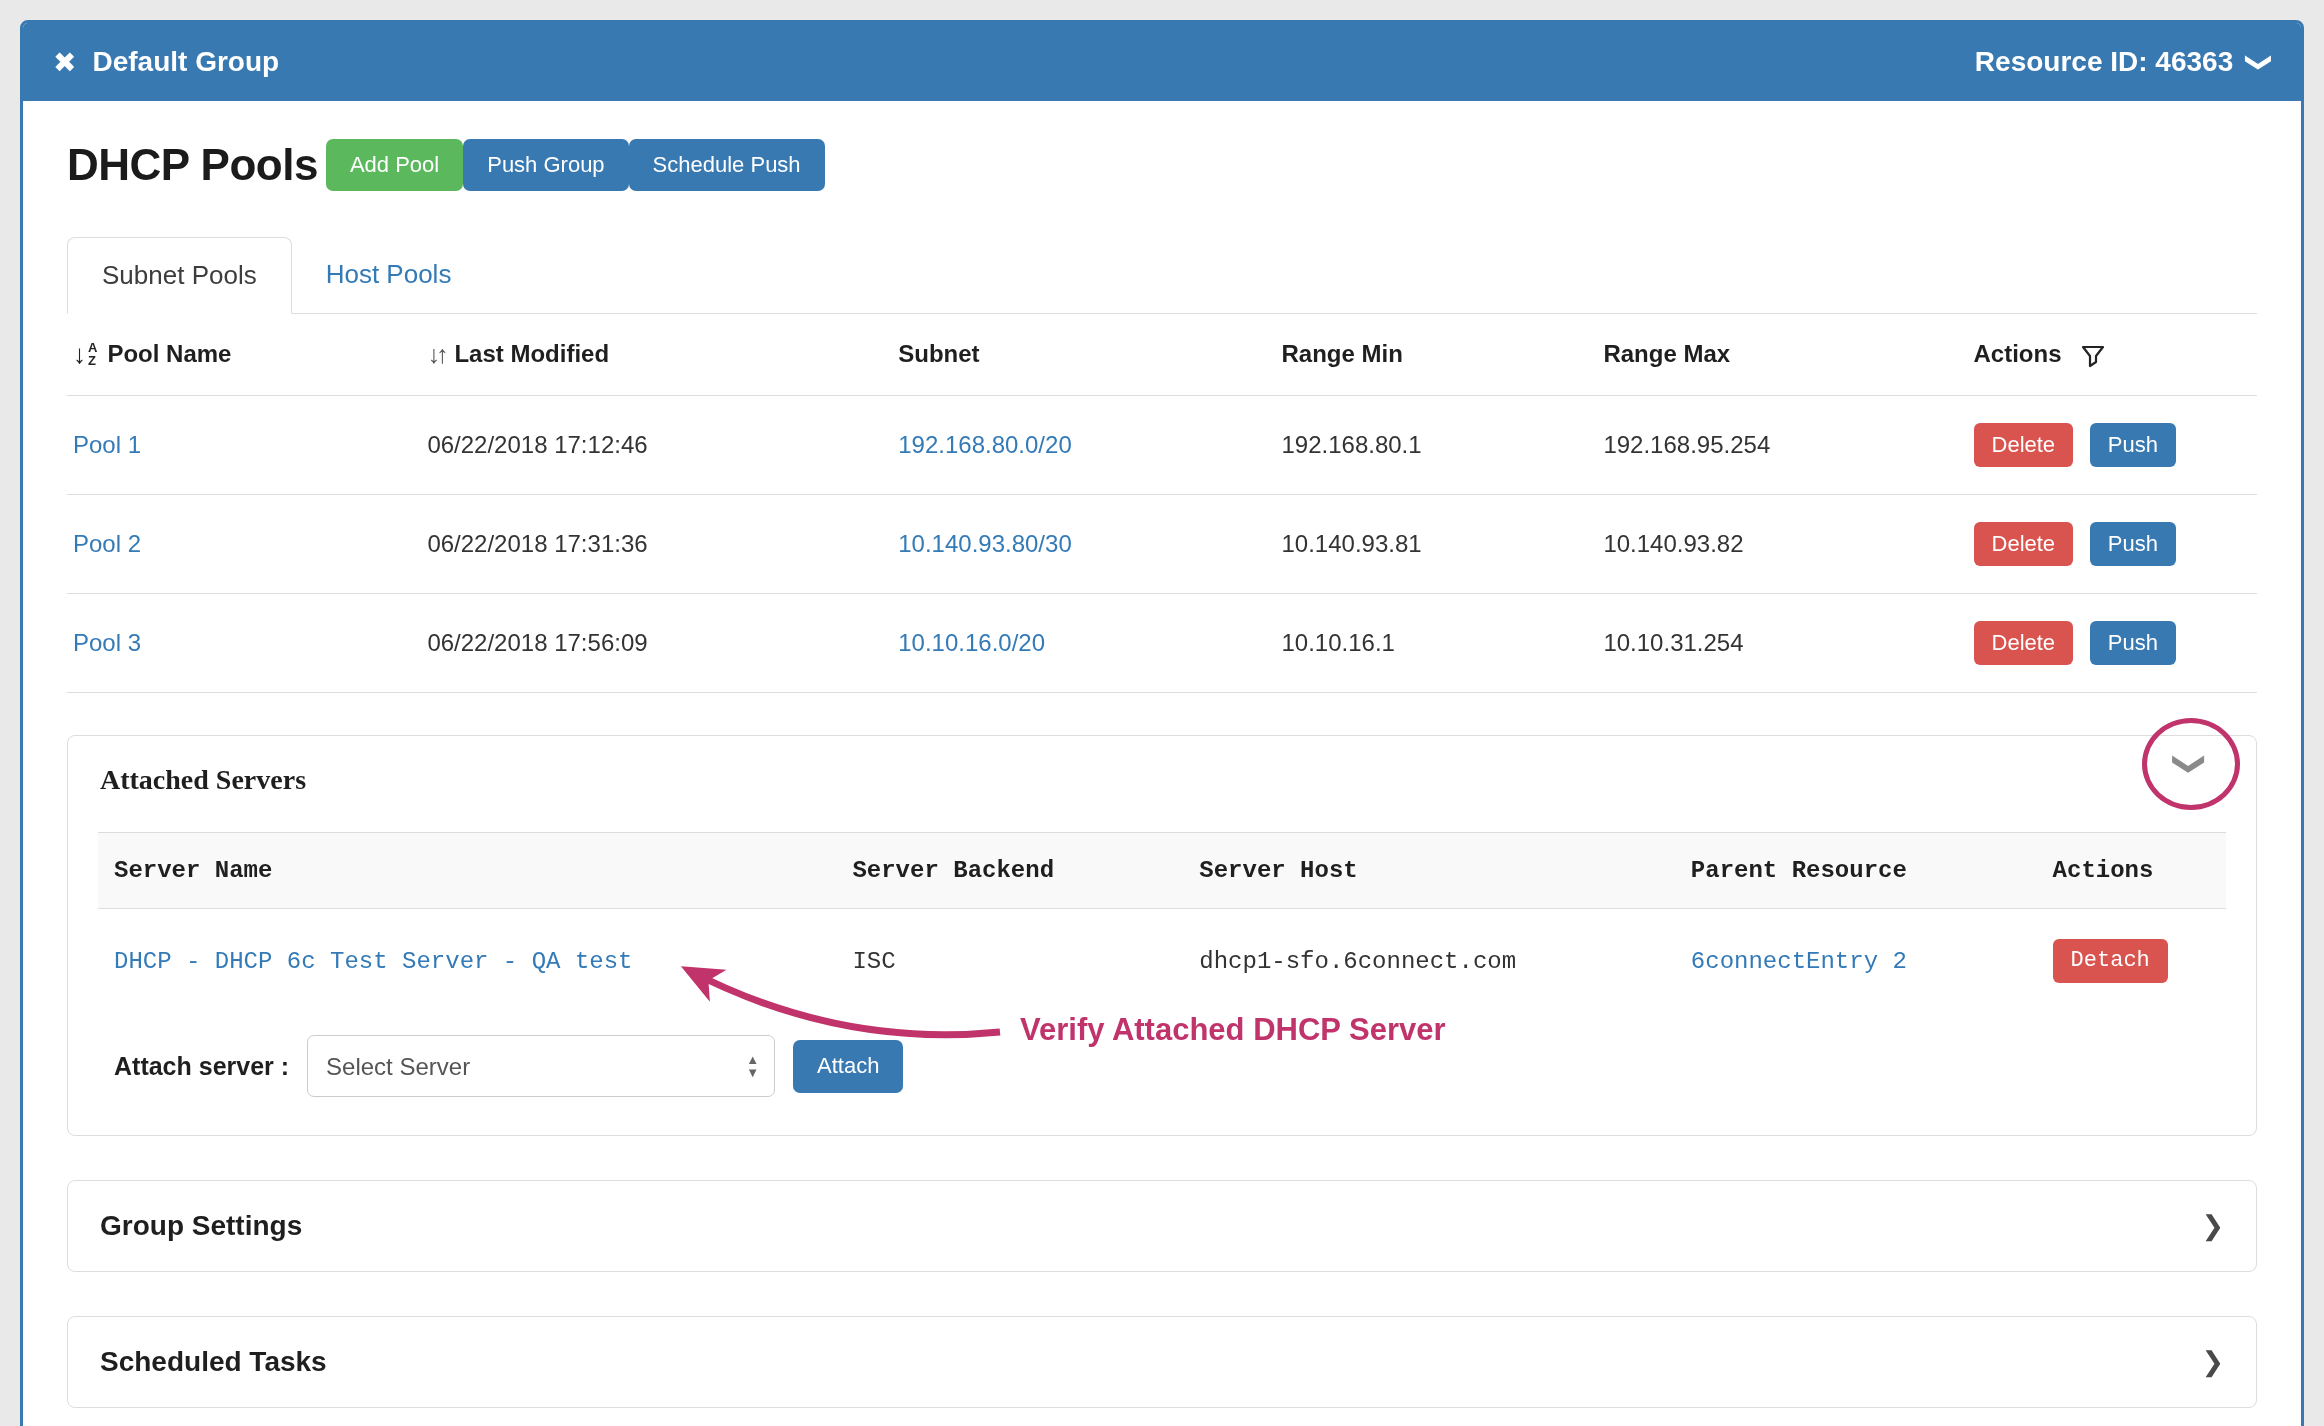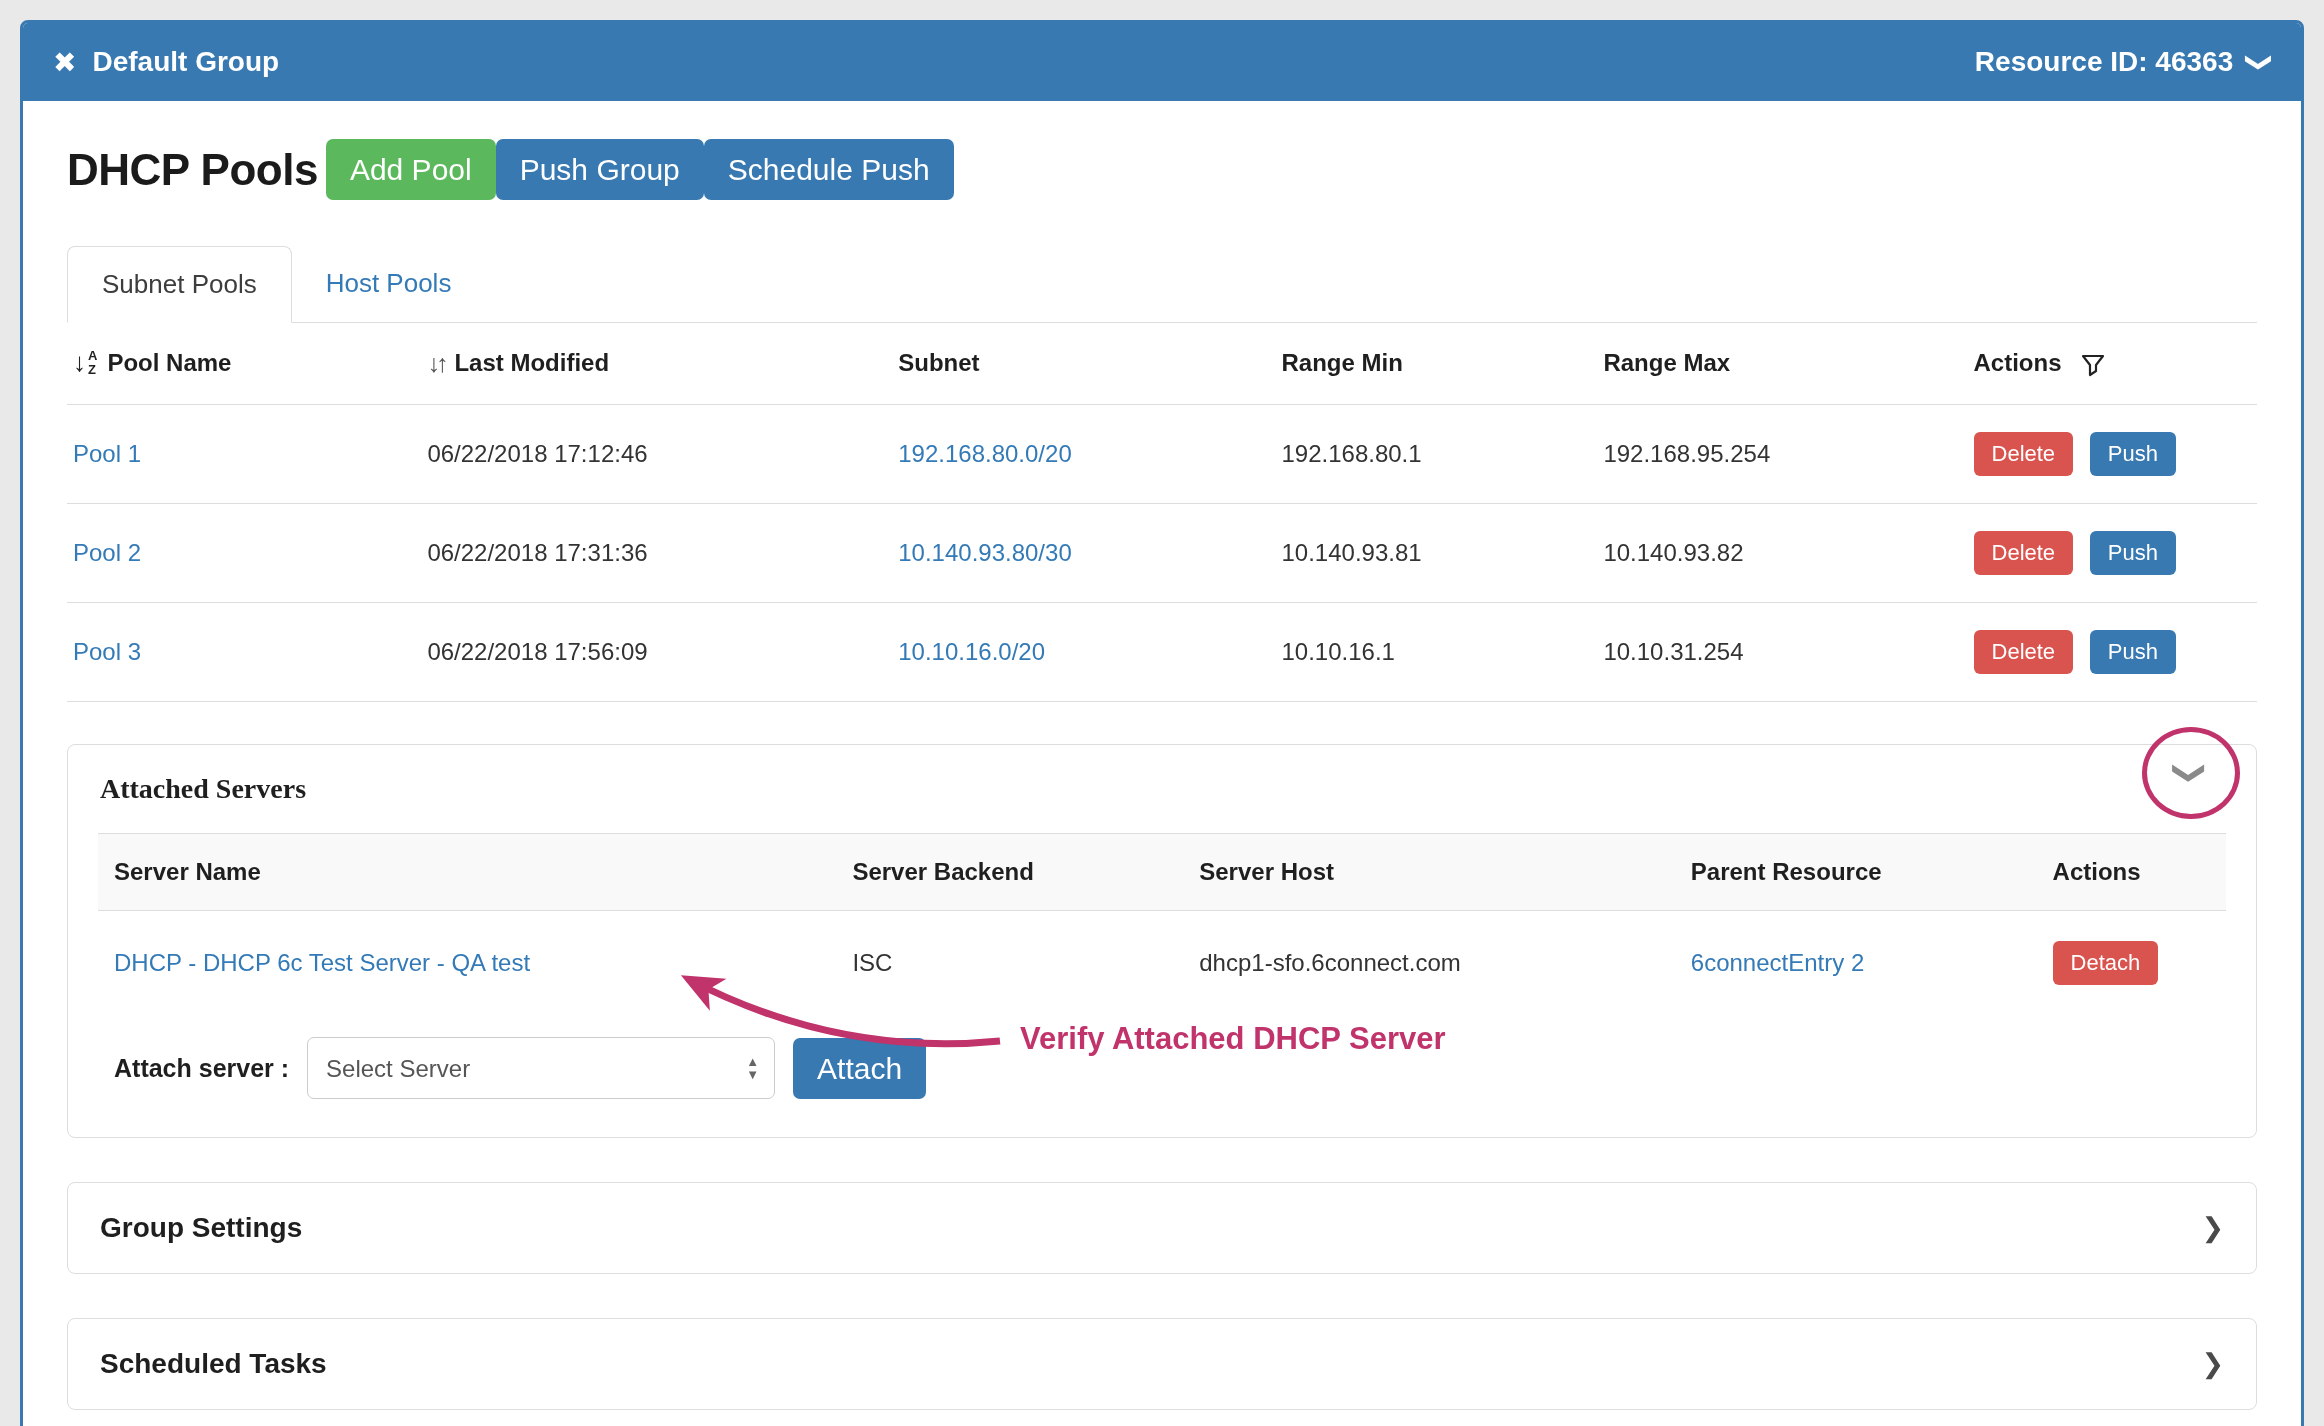--- a/index.html
+++ b/index.html
@@ -40,21 +40,21 @@
   .content { padding: 38px 44px 60px 44px; }
 
   .titlerow { display: flex; align-items: center; }
   h1 { font-size: 44px; font-weight: bold; color: #1b1b1b; letter-spacing: -0.5px; margin-right: 8px; }
 
   .btn {
     display: inline-block;
     border: none;
     border-radius: 7px;
     color: #fff;
-    font-size: 30px;
+    font-size: 22px;
     font-family: inherit;
     padding: 14px 24px;
     cursor: pointer;
     line-height: 1.1;
   }
   .btn-green { background: #5cb85c; }
   .btn-blue  { background: #3879b2; }
   .btn-red   { background: #d9534f; }
   .btn-sm    { font-size: 22px; padding: 10px 18px; border-radius: 6px; }
 
@@ -124,21 +124,21 @@
     align-items: center;
     justify-content: center;
   }
   .annot-circle {
     position: absolute; inset: 0;
     border: 5px solid #c0336b;
     border-radius: 50%;
   }
   .collapse-toggle .chev { color: #8a8a8a; font-size: 32px; }
 
-  .servers-table-wrap { margin: 0 30px 0 30px; }
+  .servers-table-wrap { margin: 8px 30px 0 30px; font-family: Liberation Mono, monospace; }
   .servers-table th {
     text-align: left; font-weight: bold; color: #1f1f1f;
     background: #f9f9f9;
     padding: 24px 16px;
     border-top: 1px solid #ddd;
     border-bottom: 1px solid #ddd;
     white-space: nowrap;
   }
   .servers-table td { padding: 30px 16px 22px 16px; color: #333; }
 

